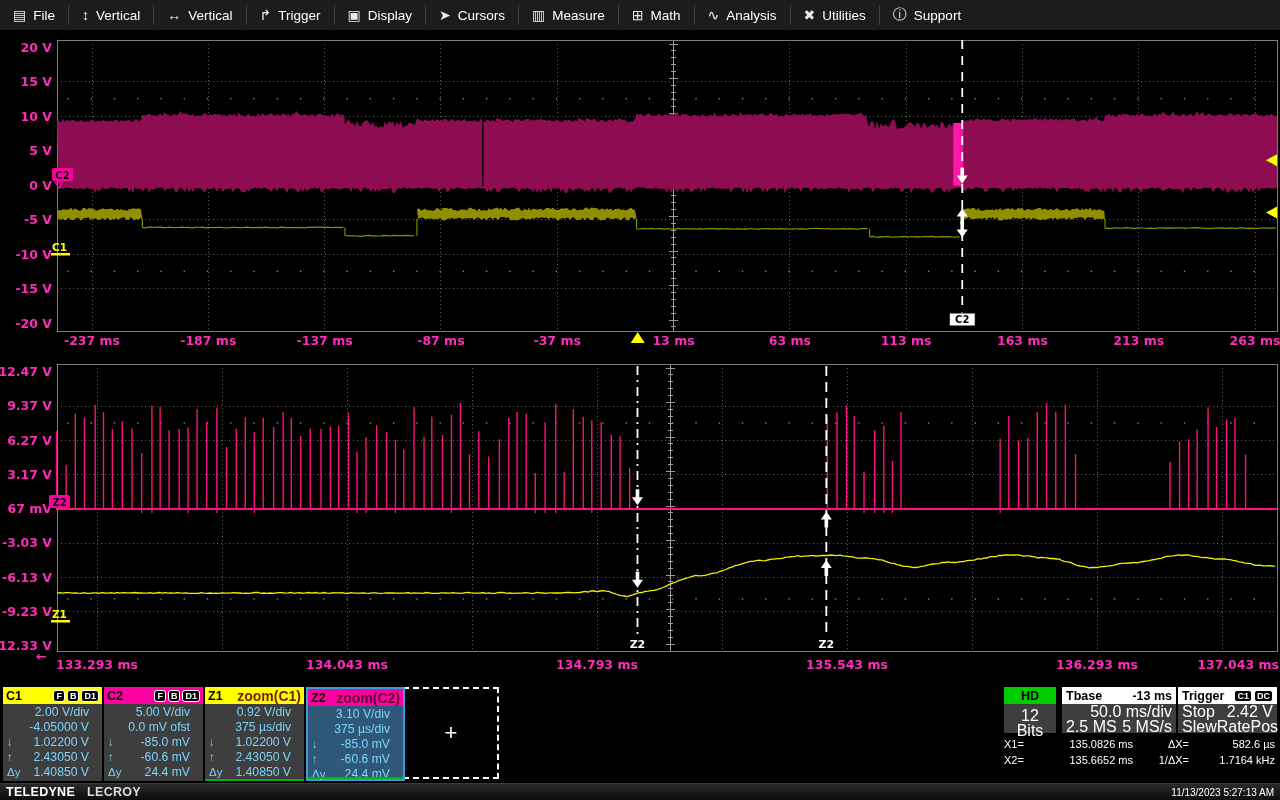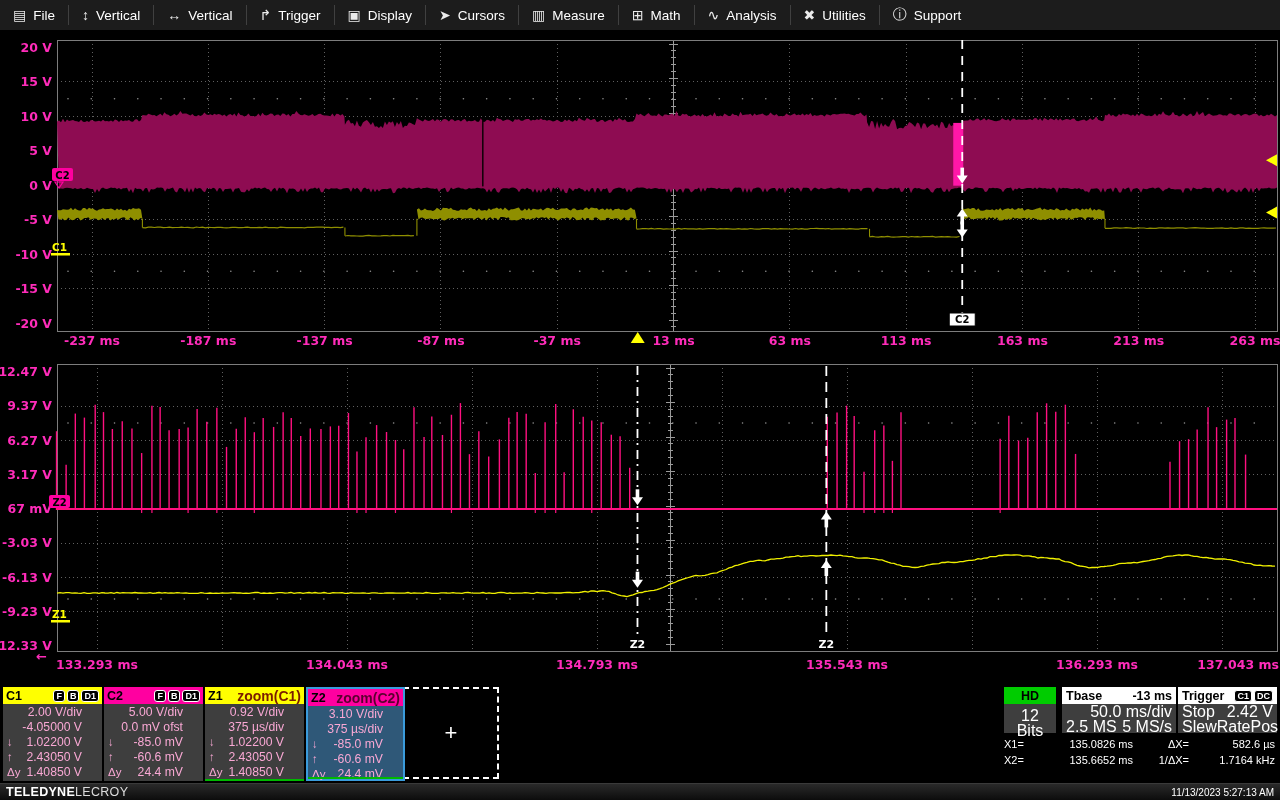--- a/index.html
+++ b/index.html
@@ -17,21 +17,21 @@
   
   #descriptors{position:absolute;top:687px;left:0;width:1280px;height:96px;z-index:5;}
   .chbox{position:absolute;top:0;width:99px;height:94px;background:#3e3e3e;box-sizing:border-box;}
   .chbox.sel{background:#2f5878;border:2px solid #3a9bdc;}
   .chhead{height:17px;display:flex;align-items:center;padding:0 3px;font-size:12.5px;
           font-weight:bold;color:#000;box-sizing:border-box;}
   .chname{margin-right:auto;}
   .zoomof{font-weight:bold;font-size:14px;}
   .bdg{background:#000;color:#fff;border:1px solid #fff;border-radius:3px;font-size:9px;
        font-weight:bold;padding:0 2px;margin-left:2px;line-height:10px;display:inline-block;}
-  .chbody{padding:1px 20px 0 3px;font-size:12.2px;color:#f9a8d4;line-height:15.1px;}
+  .chbody{padding:1px 13px 0 3px;font-size:12.2px;color:#7dd3fc;line-height:15.1px;}
   .chrow{position:relative;text-align:right;}
   .chrow .sym{position:absolute;left:1px;font-size:11.5px;}
   .greenline{position:absolute;left:0;right:0;bottom:0;height:2.5px;background:#00b800;}
   .addbox{position:absolute;left:403px;top:0;width:96px;height:92px;border:2px dashed #fff;
           color:#fff;display:flex;align-items:center;justify-content:center;font-size:22px;
           background:#000;box-sizing:border-box;}
   
   .infobox{position:absolute;top:0;background:#3e3e3e;box-sizing:border-box;}
   .infohead{height:17px;display:flex;align-items:center;padding:0 4px;font-size:12.5px;
             font-weight:bold;background:#fff;color:#000;justify-content:space-between;}
@@ -52,21 +52,21 @@
   .ro-v{width:96px;text-align:right;}
   .ro-l2{width:56px;text-align:right;}
   .ro-v2{width:86px;text-align:right;}
   
   #taskbar{position:absolute;left:0;top:783px;width:1280px;height:17px;z-index:5;
            background:linear-gradient(#2a2a2a,#0c0c0c);border-top:1px solid #3a3a3a;
            display:flex;align-items:center;justify-content:space-between;padding:0 6px;
            box-sizing:border-box;}
   #brand{color:#fff;font-size:12.5px;letter-spacing:.3px;}
   #brand .b1{font-weight:bold;}
-  #brand .b2{font-weight:normal;margin-left:0;color:#ddd;}
+  #brand .b2{font-weight:bold;margin-left:12px;color:#ddd;}
   #datetime{color:#fff;font-size:10px;text-align:center;}
 </style>
 </head>
 <body>
 
 <div id="menubar">
     <div class="menu-item">
       <span class="mi">▤</span>
       <span>File</span>
     </div>

